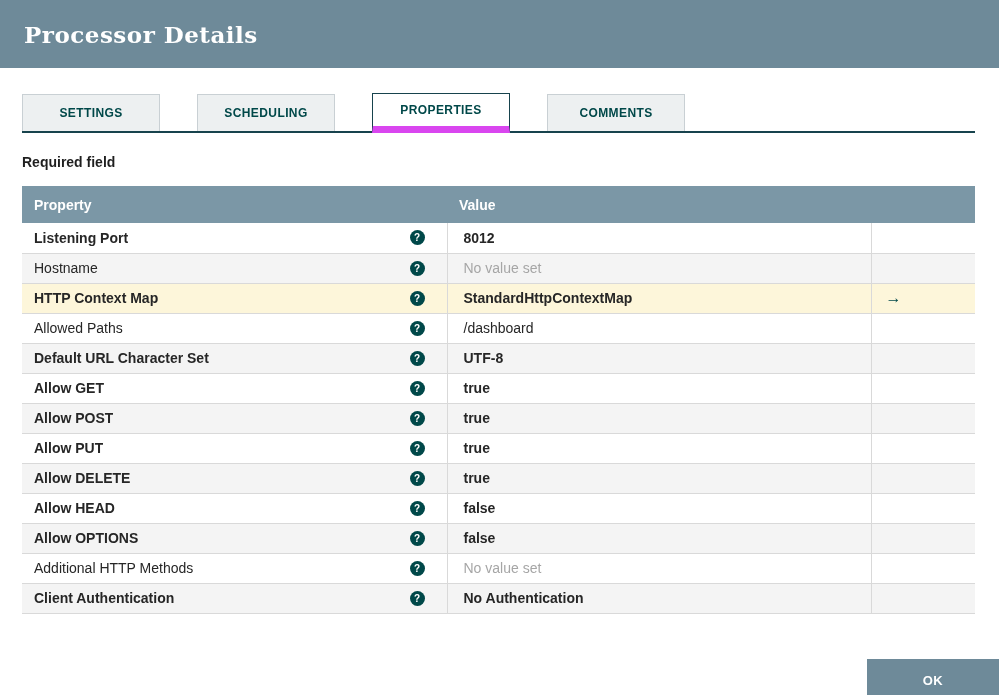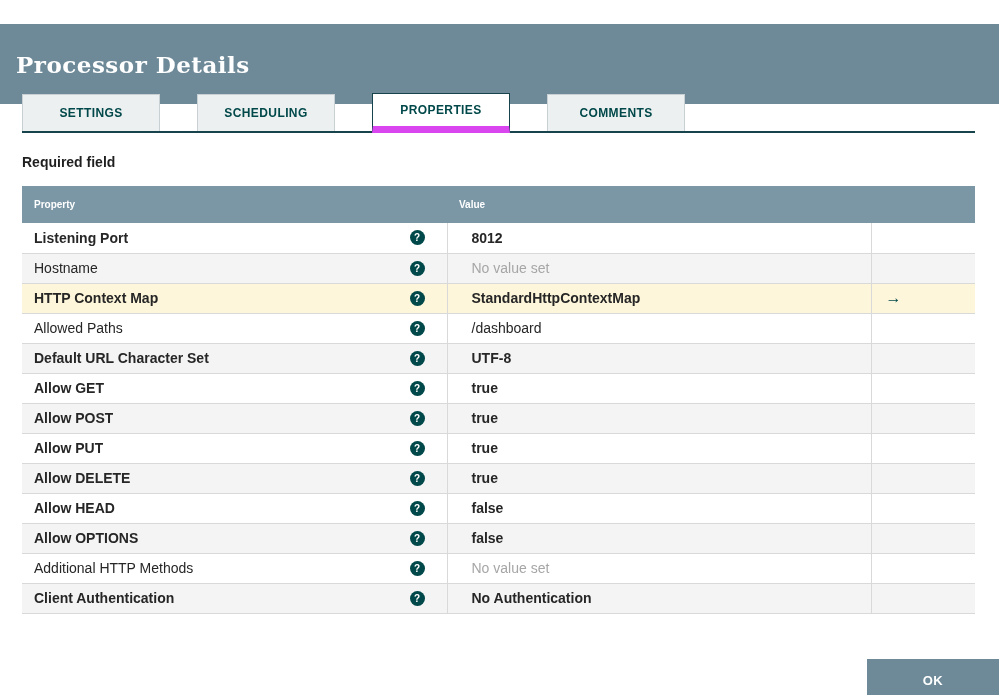--- a/index.html
+++ b/index.html
@@ -4,23 +4,23 @@
 <style>
   * { margin:0; padding:0; box-sizing:border-box; }
   html,body { width:999px; height:695px; }
   body {
     position:relative; overflow:hidden; background:#fff;
     font-family:"Liberation Sans", sans-serif; color:#262626;
   }
 
   
   .dialog-header {
-    position:absolute; top:0; left:0; width:999px; height:80px;
+    position:absolute; top:0; left:0; width:999px; height:68px;
     background:var(--header-bg, #6e8a99);
-    display:flex; align-items:center; padding-left:16px;margin-top:24px;
+    display:flex; align-items:center; padding-left:24px;
   }
   .dialog-title {
     color:#fff; font-family:"DejaVu Serif", serif; font-weight:bold;
     font-size:23px; letter-spacing:0.5px;
   }
 
   
   .tabs-bar {
     position:absolute; top:93px; left:22px; width:953px;
     display:flex; align-items:flex-end;
@@ -51,21 +51,21 @@
   .table-viewport {
     position:absolute; top:186px; left:22px; width:953px; height:454px;
     overflow:hidden;
   }
   table { width:953px; border-collapse:collapse; table-layout:fixed; }
   col.c-prop { width:425px; }
   col.c-val  { width:424px; }
   col.c-act  { width:104px; }
   thead th {
     height:37px; background:var(--table-header-bg, #7b97a6);
-    color:#fff; font-size:10px; font-weight:bold; text-align:left;
+    color:#fff; font-size:14px; font-weight:bold; text-align:left;
     padding-left:12px;
   }
   tbody td {
     height:30px; font-size:14px;
     border-bottom:1px solid #d9d9d9; background:#fff;
   }
   tbody td.value-cell, tbody td.action-cell { border-left:1px solid #d9d9d9; }
   tbody td.action-cell { border-right:1px solid #d9d9d9; }
   tr.alt td { background:#f4f4f4; }
   tr.highlighted td { background:var(--highlight, #fdf6da); }
@@ -76,21 +76,21 @@
   }
   .prop-name { white-space:nowrap; overflow:hidden; }
   tr.required .prop-name, tr.required .value-cell { font-weight:bold; }
 
   .help-icon {
     flex:0 0 auto; width:15px; height:15px; border-radius:50%;
     background:var(--accent, #004849); color:#fff;
     font-size:10px; font-weight:bold; line-height:15px; text-align:center;
     cursor:pointer; user-select:none;
   }
-  .value-cell { padding-left:24px; white-space:nowrap; overflow:hidden; }
+  .value-cell { padding-left:16px; white-space:nowrap; overflow:hidden; }
   .value-cell.unset { color:#a6a6a6; font-weight:normal !important; }
   .action-cell { padding-left:14px; }
   .goto-arrow {
     color:var(--accent, #004849); font-size:16px; font-weight:bold;
     cursor:pointer;
   }
 
   
   .ok-button {
     position:absolute; left:867px; top:659px; width:132px; height:42px;

